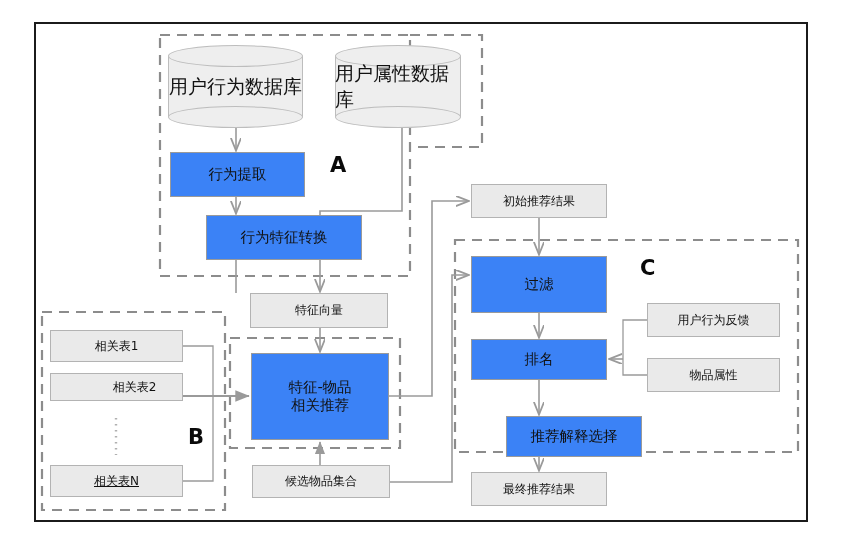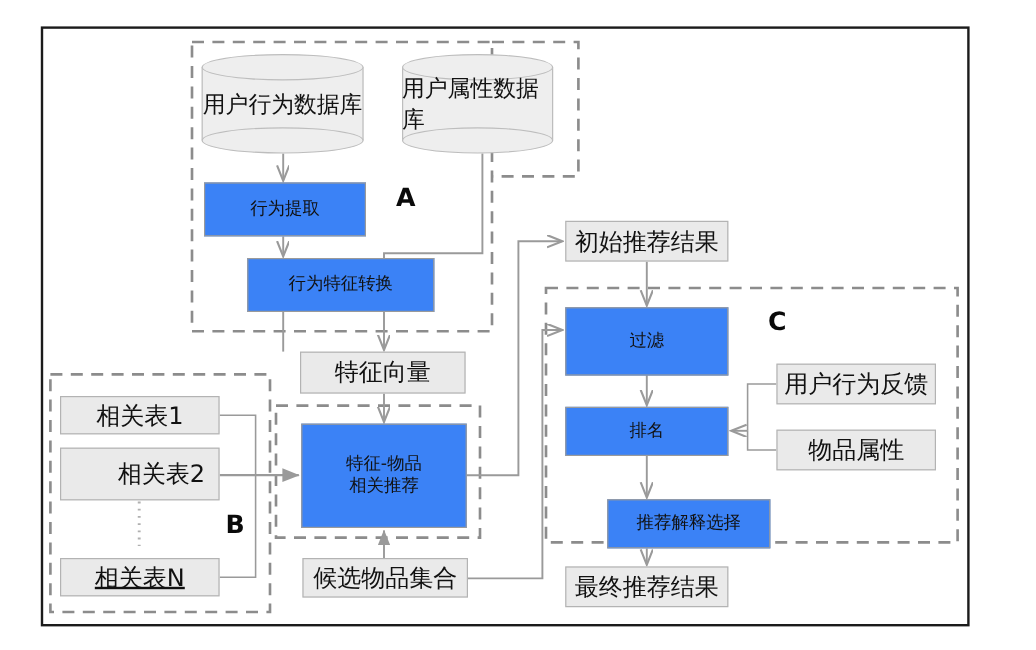--- a/index.html
+++ b/index.html
@@ -2,21 +2,21 @@
 <html><head>
 <meta charset="utf-8">
 <style>
   html,body{margin:0;padding:0;background:#ffffff;}
   body{font-family:"DejaVu Sans","Liberation Sans",sans-serif;}
   #canvas{position:relative;width:863px;height:542px;background:#ffffff;overflow:hidden;}
   #frame{position:absolute;left:34px;top:22px;width:774px;height:500px;border:2px solid #1b1b1b;background:#fff;box-sizing:border-box;}
   svg.layer{position:absolute;left:0;top:0;width:863px;height:542px;pointer-events:none;}
   .node{position:absolute;box-sizing:border-box;display:flex;align-items:center;justify-content:center;text-align:center;line-height:1.22;color:#111;}
   .proc{background:#3b82f6;border:1.6px solid #9a9a9a;font-size:14.5px;}
-  .data{background:#eaeaea;border:1.6px solid #b3b3b3;font-size:20px;}
+  .data{background:#eaeaea;border:1.6px solid #b3b3b3;font-size:12px;}
   .lbl{position:absolute;font-weight:bold;font-size:21px;color:#0a0a0a;font-family:"DejaVu Sans","Liberation Sans",sans-serif;}
   .cyl{position:absolute;}
   .cyl .cap{position:absolute;left:0;top:0;width:100%;height:22px;border:1.4px solid #bdbdbd;border-radius:50%;background:#eeeeee;box-sizing:border-box;z-index:3;}
   .cyl .body{position:absolute;left:0;top:11px;width:100%;height:calc(100% - 22px);border-left:1.4px solid #bdbdbd;border-right:1.4px solid #bdbdbd;background:#eeeeee;box-sizing:border-box;z-index:1;}
   .cyl .bot{position:absolute;left:0;bottom:0;width:100%;height:22px;border:1.4px solid #bdbdbd;border-radius:50%;background:#eeeeee;box-sizing:border-box;z-index:2;}
   .cyl .txt{position:absolute;left:0;top:0;width:100%;height:100%;display:flex;align-items:center;justify-content:center;z-index:4;font-size:19px;color:#111;}
   .two-line{flex-direction:column;}
 </style>
 </head>
 <body>
@@ -96,21 +96,21 @@
     <span>行为特征转换</span>
   </div>
 
   <div class="node data" style="left:250px;top:293px;width:138px;height:35px;">
     <span>特征向量</span>
   </div>
 
   <div class="node data" style="left:50px;top:330px;width:133px;height:32px;">
     <span>相关表1</span>
   </div>
-  <div class="node data" style="left:50px;top:373px;width:133px;height:44px;padding-left:36px;">
+  <div class="node data" style="left:50px;top:373px;width:133px;height:28px;padding-left:36px;">
     <span>相关表2</span>
   </div>
   <div class="node data" style="left:50px;top:465px;width:133px;height:32px;text-decoration:underline;">
     <span>相关表N</span>
   </div>
 
   <div class="node proc two-line" style="left:251px;top:353px;width:138px;height:87px;">
     <span>特征-物品</span>
     <span>相关推荐</span>
   </div>

